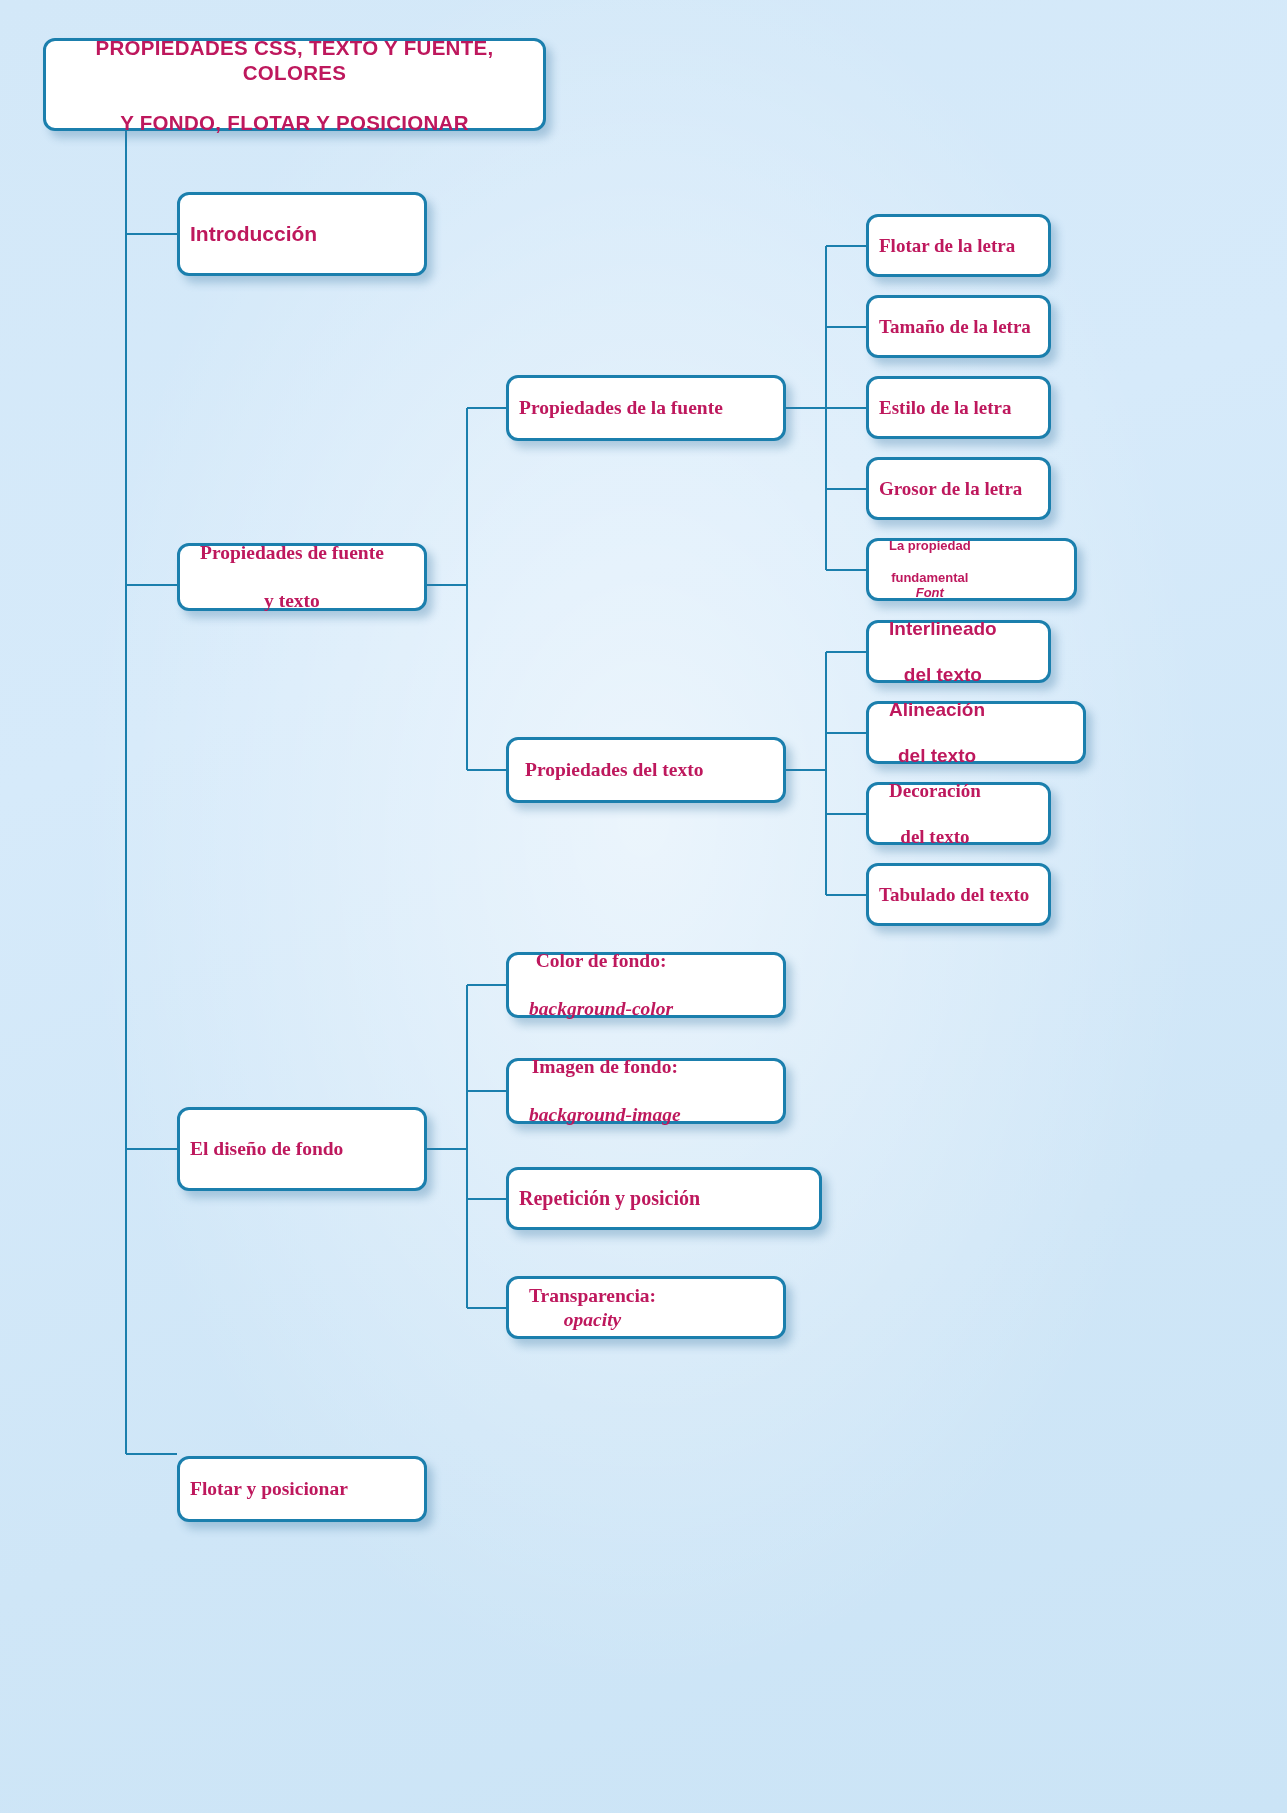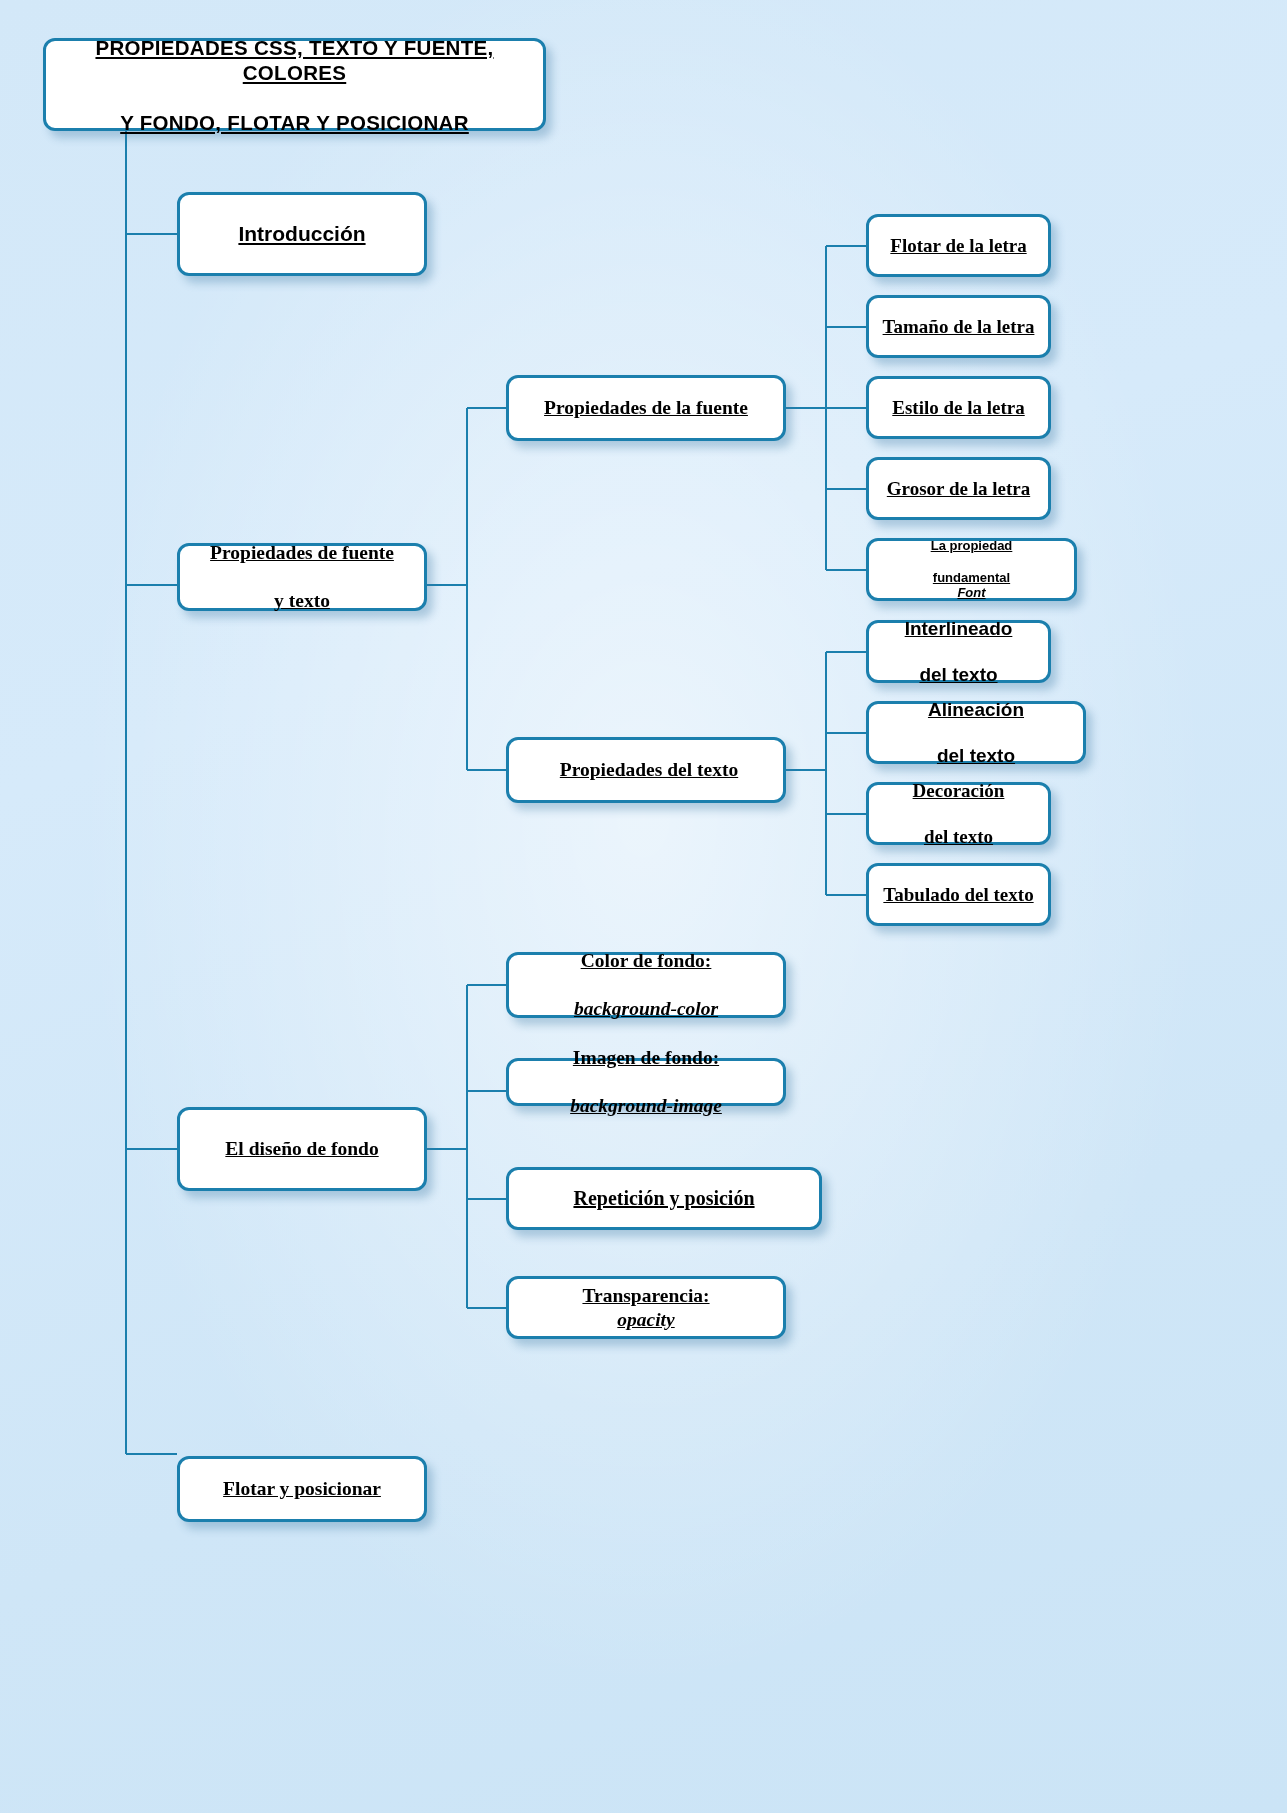--- a/index.html
+++ b/index.html
@@ -21,29 +21,28 @@
     pointer-events:none;
   }
   #lines{position:absolute;left:0;top:0;width:1287px;height:1813px;}
 
   .node{
     position:absolute;
     box-sizing:border-box;
     background:#ffffff;
     border:3px solid #1b7fad;
     border-radius:12px;
-    color:#000000;
+    color:#be185d;
     display:flex;
     align-items:center;
-    justify-content:center;
+    justify-content:flex-start;
     text-align:center;
     line-height:1.22;
     box-shadow:6px 7px 9px rgba(60,120,165,.33);
     z-index:3;
-    text-decoration:underline;
   }
   .node span{display:block;padding:0 10px;}
 
   .sans{font-family:"Liberation Sans", sans-serif;font-weight:bold;}
   .serif{font-family:"Liberation Serif", serif;font-weight:bold;}
   .ital{font-style:italic;}
 
   
   #n-title{left:43px;top:38px;width:503px;height:93px;font-size:20.5px;letter-spacing:.3px;}
   #n-intro{left:177px;top:192px;width:250px;height:84px;font-size:21px;}
@@ -57,21 +56,21 @@
   #n-f4{left:866px;top:457px;width:185px;height:63px;font-size:19px;}
   #n-f5{left:866px;top:538px;width:211px;height:63px;font-size:13px;}
 
   #n-t1{left:866px;top:620px;width:185px;height:63px;font-size:19px;}
   #n-t2{left:866px;top:701px;width:220px;height:63px;font-size:19px;}
   #n-t3{left:866px;top:782px;width:185px;height:63px;font-size:19px;}
   #n-t4{left:866px;top:863px;width:185px;height:63px;font-size:19px;}
 
   #n-fondo{left:177px;top:1107px;width:250px;height:84px;font-size:19.5px;}
   #n-b1{left:506px;top:952px;width:280px;height:66px;font-size:19.5px;}
-  #n-b2{left:506px;top:1058px;width:280px;height:48px;font-size:19.5px;}
+  #n-b2{left:506px;top:1058px;width:280px;height:66px;font-size:19.5px;}
   #n-b3{left:506px;top:1167px;width:316px;height:63px;font-size:20px;}
   #n-b4{left:506px;top:1276px;width:280px;height:63px;font-size:19.5px;}
 
   #n-flotar{left:177px;top:1412px;width:250px;height:66px;font-size:19.5px;margin-top:44px;}
 </style>
 </head>
 <body>
 
 <div id="canvas">
 

